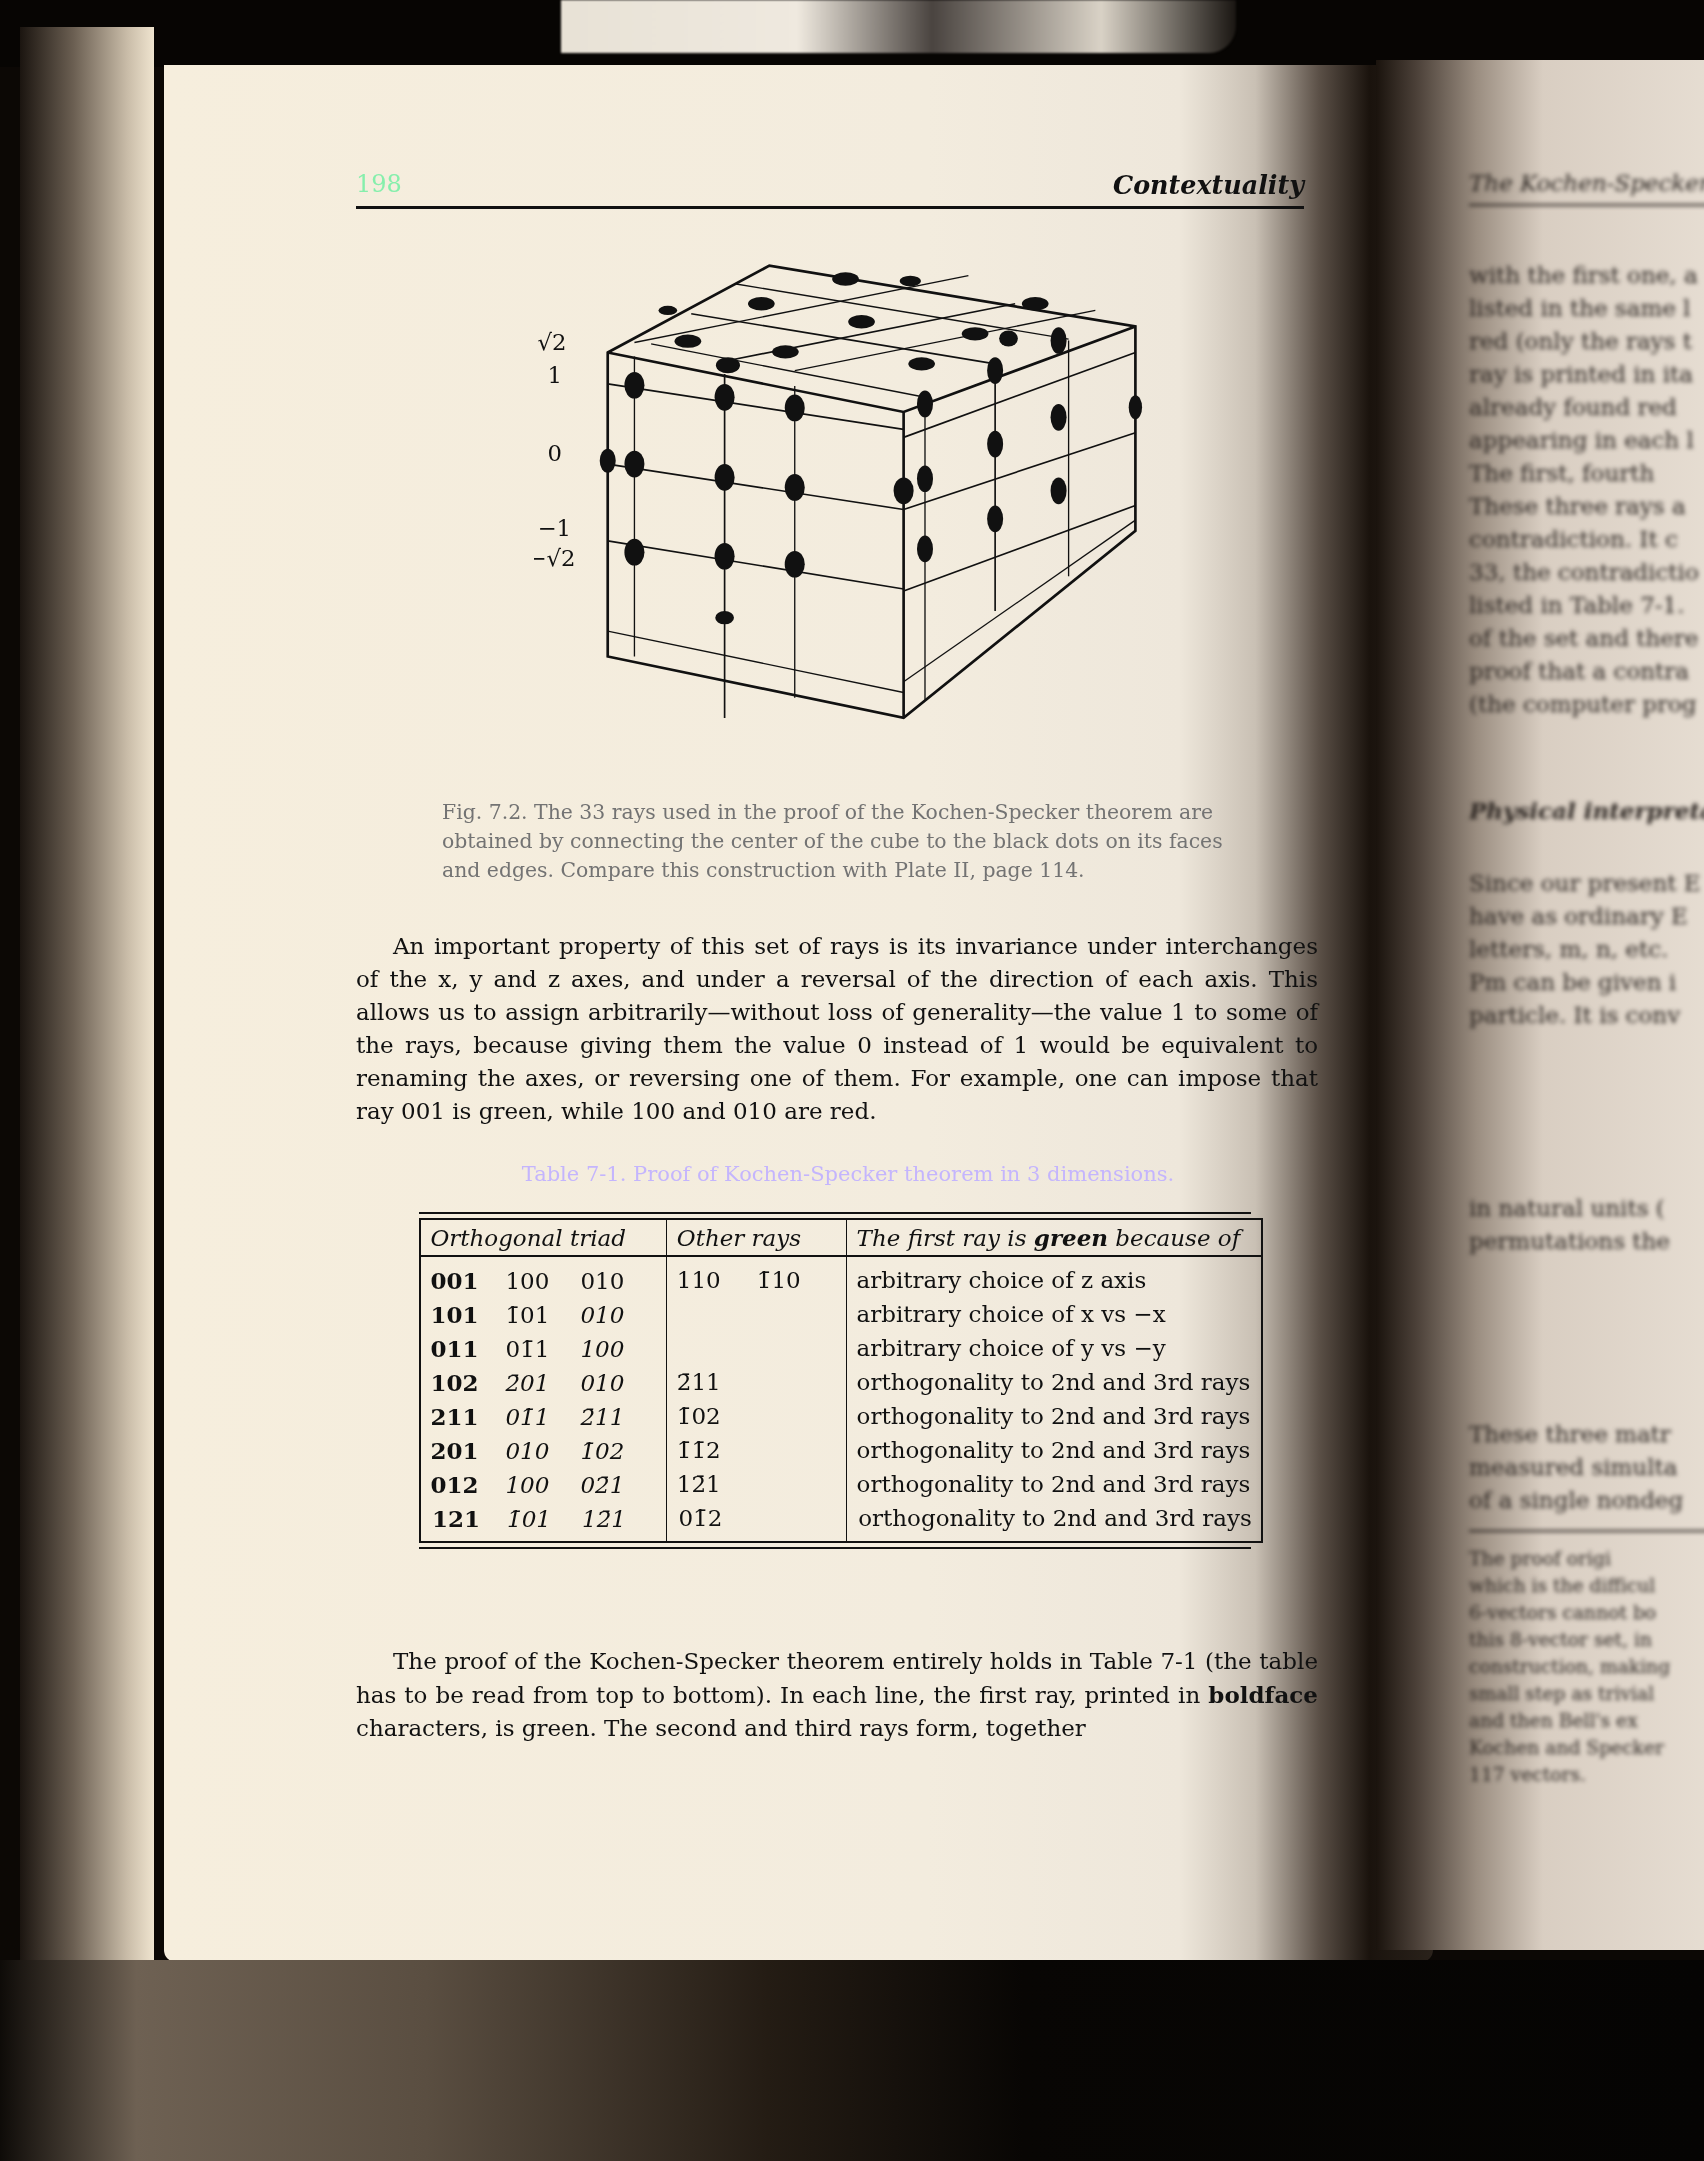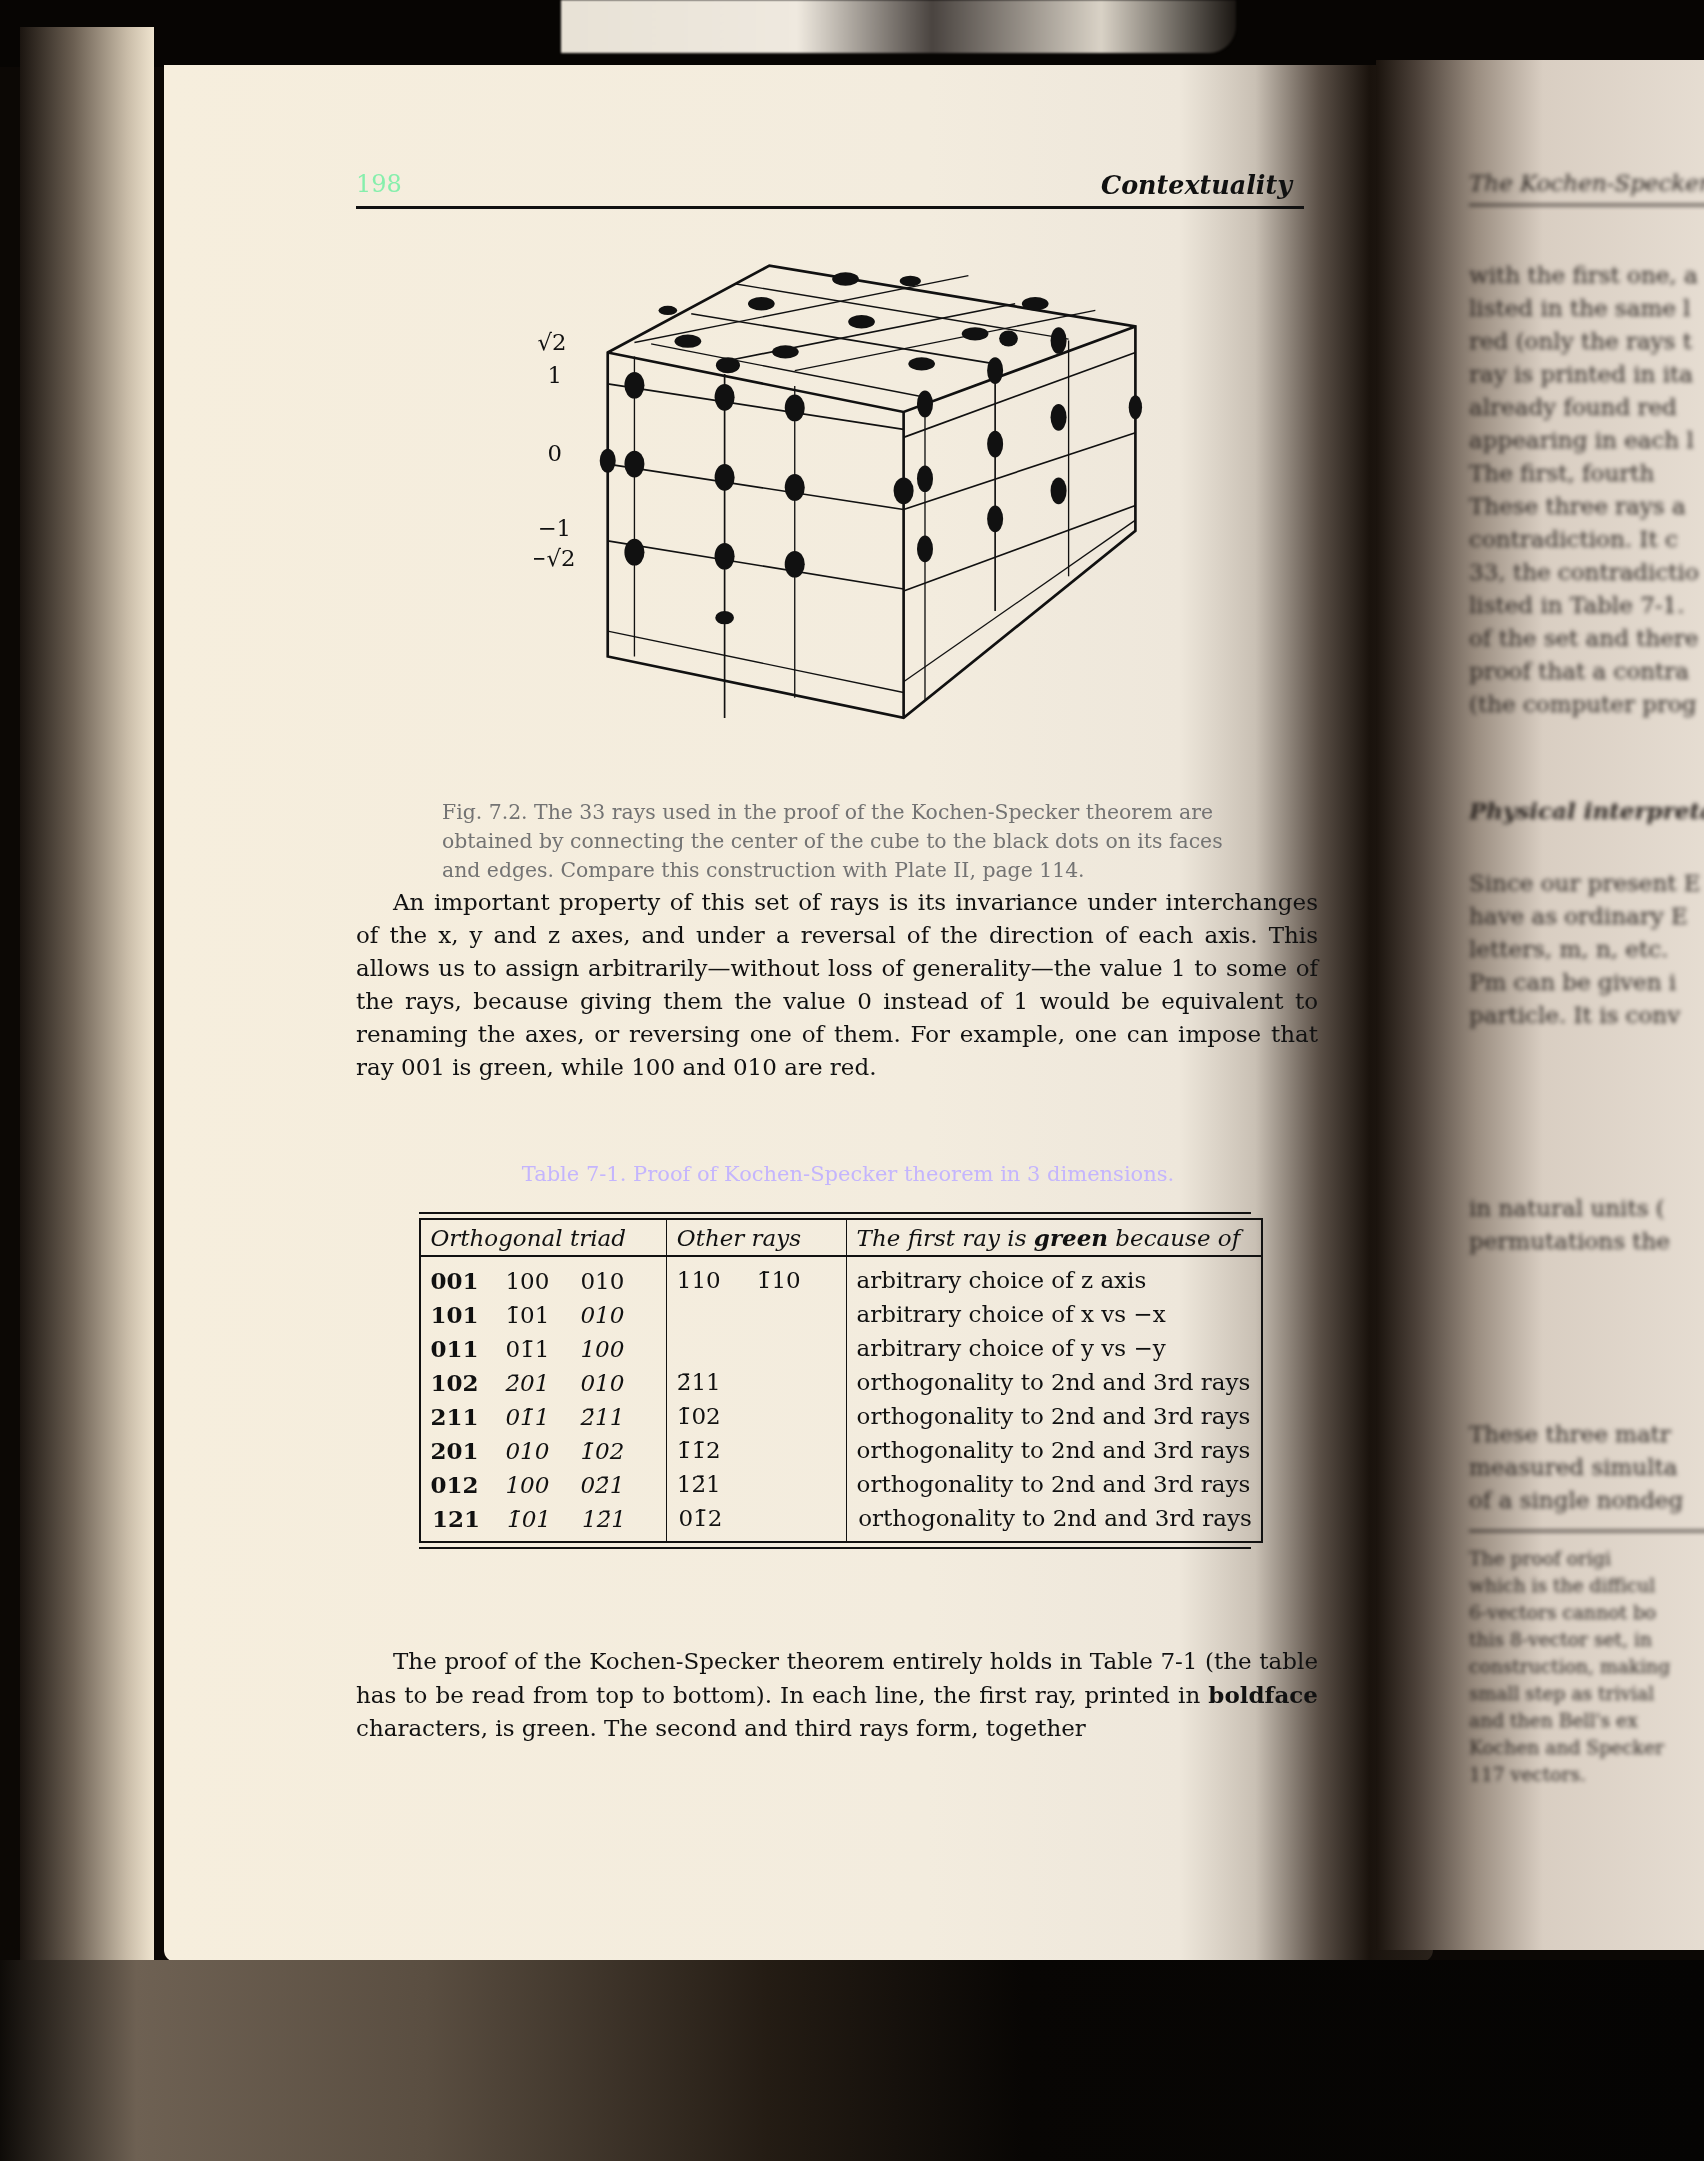--- a/index.html
+++ b/index.html
@@ -23,27 +23,27 @@
   .page-right {
     position: absolute; left: 1376px; top: 60px; width: 334px; height: 1890px;
     background: linear-gradient(90deg, #1a130d 0%, #4b4038 12%, #9a8d80 30%, #d9cec2 50%, #e6ddd2 100%);
   }
   .bottom-shade { position: absolute; left: 0; top: 1960px; width: 1705px; height: 201px;
     background: linear-gradient(90deg, #0e0b08 0%, #6e6153 8%, #5a4e41 25%, #241c14 45%, #080604 60%, #050403 100%); }
 
   
   .header { position: absolute; left: 356px; top: 170px; width: 948px; height: 33px; }
   .page-number { position: absolute; left: 0; top: 0; font-size: 24px; color: #86efac; }
-  .running-title { position: absolute; right: 12px; top: 0; font-size: 25.4px; font-style: italic; font-weight: bold; color: #111; }
+  .running-title { position: absolute; right: 0; top: 0; font-size: 25.4px; font-style: italic; font-weight: bold; color: #111; }
   .header-rule { position: absolute; left: 356px; top: 206px; width: 948px; height: 2.7px; background: #111; }
 
   .figure { position: absolute; left: 534px; top: 257px; width: 615px; height: 521px; }
   .caption { position: absolute; left: 442px; top: 798px; width: 788px; font-size: 20.4px; line-height: 29px; color: #737373; }
   .paragraph { position: absolute; left: 356px; width: 962px; font-size: 23px; line-height: 33px; color: #111; text-align: justify; }
-  .p1 { top: 886px; }
+  .p1 { top: 930px; }
   .p2 { top: 1645px; }
   .indent { display: inline-block; width: 37px; }
   .table-title { position: absolute; left: 414px; top: 1162px; width: 868px; text-align: center; font-size: 21px; color: #c4b5fd; }
 
   .ks-table-wrap { position: absolute; left: 419px; top: 1212px; width: 832px; }
   .rule-top-outer { height: 2px; background: #111; }
   .ks-table { border-collapse: collapse; width: 100%; margin-top: 4px; border: 2px solid #111; font-size: 23px; color: #111; }
   .ks-table th { font-weight: normal; text-align: left; padding: 4px 9.4px; border-bottom: 2px solid #111; border-right: 1.3px solid #111; white-space: nowrap; font-style: italic; }
   .ks-table td { padding: 0 9.4px; border-right: 1.3px solid #111; vertical-align: top; white-space: nowrap; line-height: 33px; }
   .ks-table tr.first td { padding-top: 6.7px; }

